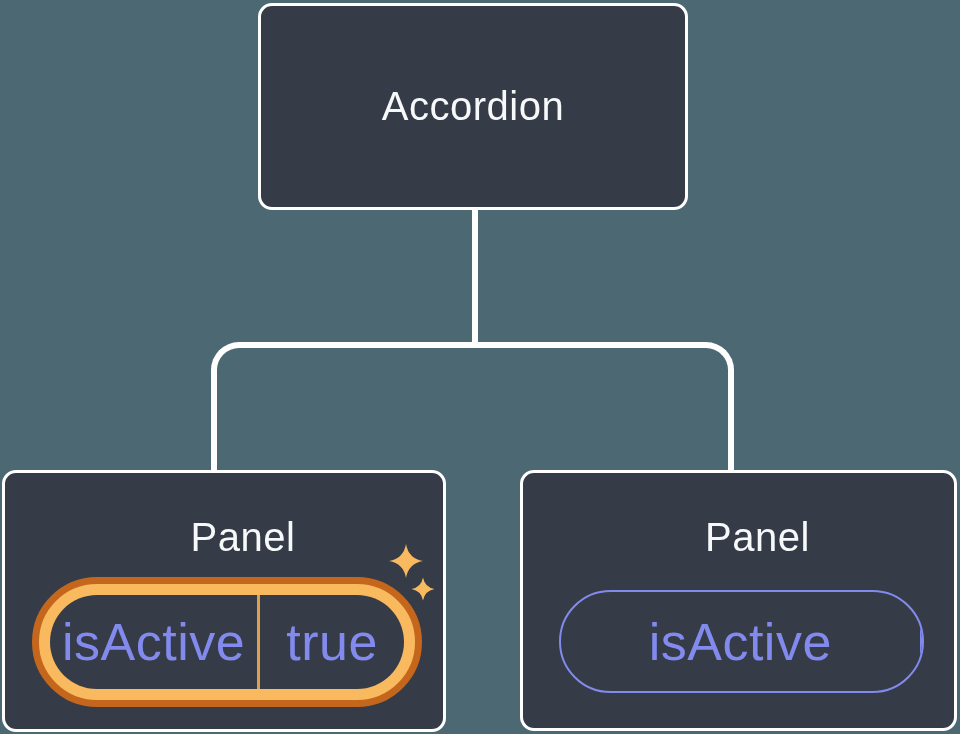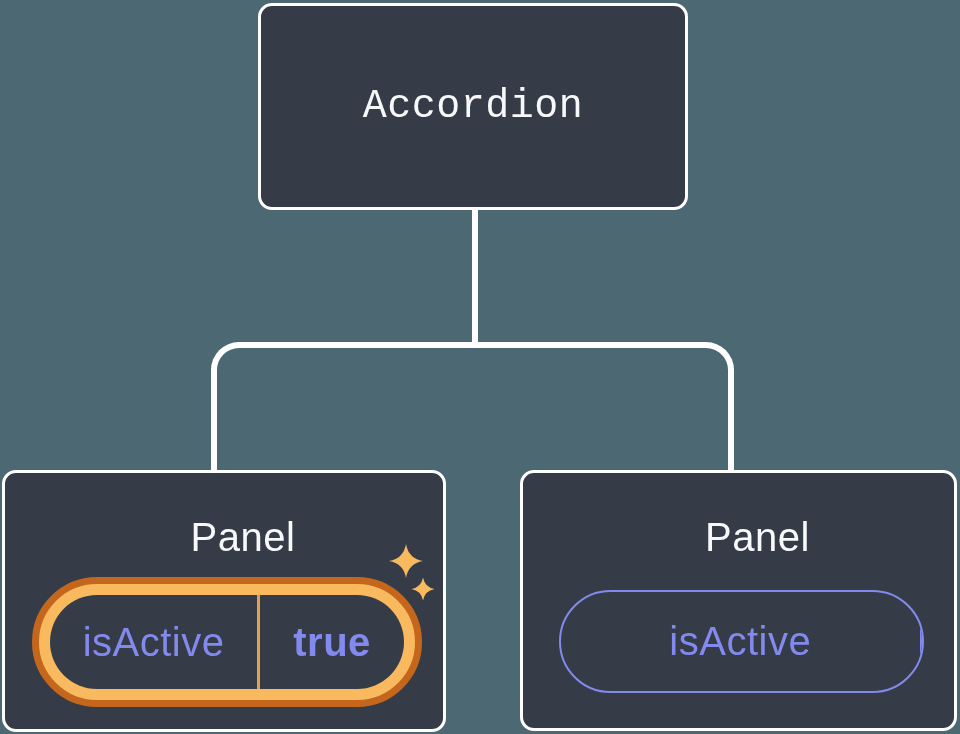--- a/index.html
+++ b/index.html
@@ -13,21 +13,21 @@
   
   .node{
     position:absolute;
     background:var(--node-fill,#353B47);
     border:3px solid var(--node-border,#FFFFFF);
     border-radius:14px;
     box-sizing:border-box;
   }
   .root-node{
     left:258px;top:3px;width:430px;height:207px;
-    display:flex;align-items:center;justify-content:center;font-family:Liberation Mono, monospace;
+    display:flex;align-items:center;justify-content:center;
   }
   .node-label{
     color:var(--title-text,#F7F8FA);
     font-size:40px;font-weight:500;letter-spacing:.5px;
   }
   
   .connector-stub{
     position:absolute;left:472px;top:208px;width:6px;height:138px;
     background:var(--connector,#FFFFFF);
   }
@@ -43,26 +43,26 @@
   .panel-left{left:2px;top:470px;width:444px;height:262px;}
   .panel-right{left:520px;top:470px;width:437px;height:261px;}
   .panel-title{
     position:absolute;left:0;right:0;top:42px;
     text-align:center;
     padding-left:38px;
   }
   
   .pill-text{
     color:var(--state-purple,#838AEE);
-    font-size:40px;letter-spacing:.5px;
+    font-size:52px;letter-spacing:.5px;
     display:flex;align-items:center;justify-content:center;
   }
   .seg-key{flex:1.44;}
   .seg-val{flex:1;}
-  .seg-val.bold{font-weight:700;}
+  .seg-val.bold{font-weight:400;}
   
   .pill-glow{
     position:absolute;left:27px;top:104px;width:390px;height:130px;
     background:var(--highlight-gold,#F9BA5F);
     border:7px solid var(--highlight-orange,#C4671D);
     border-radius:999px;
     box-sizing:border-box;
     padding:11px;
   }
   .pill-core{

